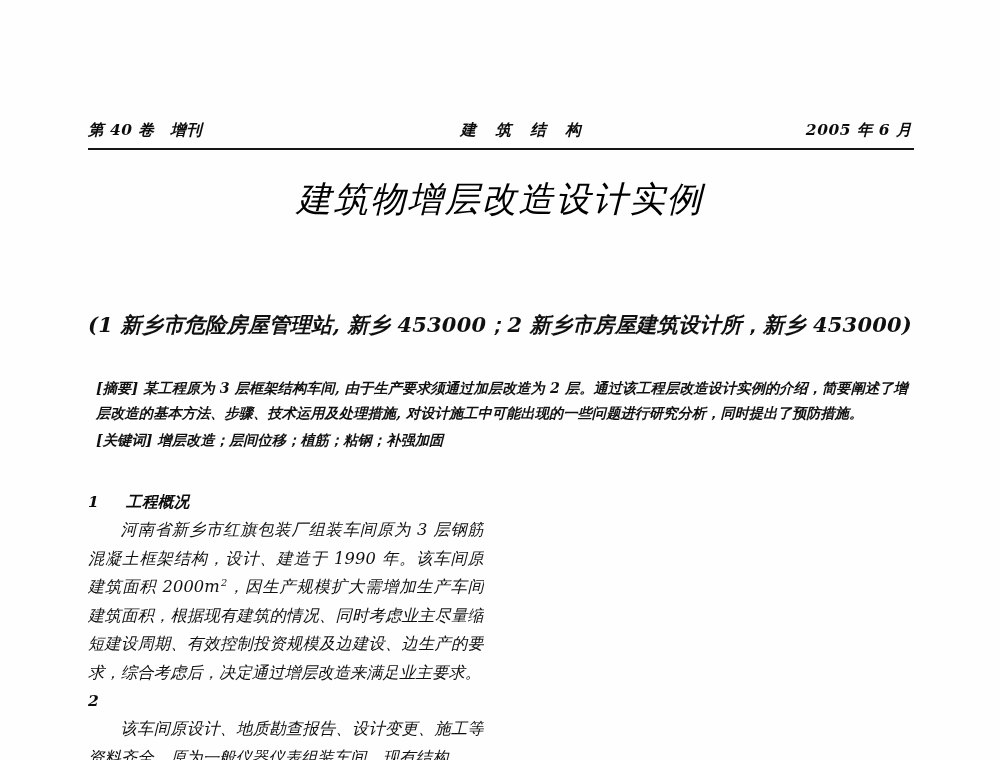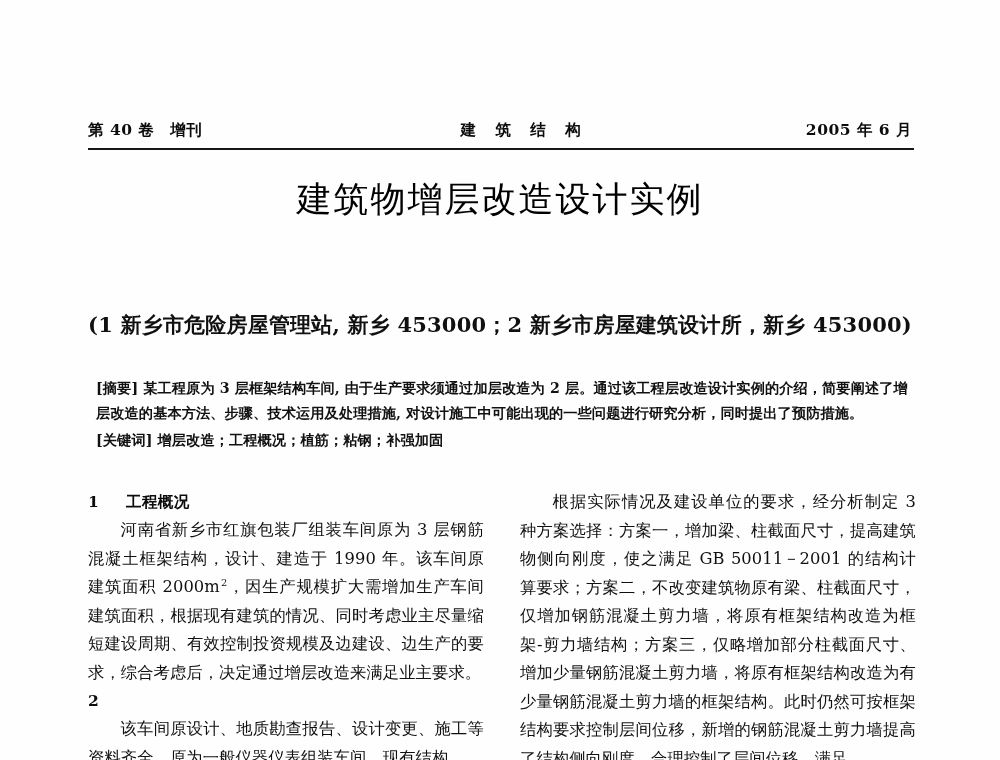--- a/index.html
+++ b/index.html
@@ -13,20 +13,21 @@
     overflow: hidden;
     font-family: "DejaVu Serif", "Liberation Serif", serif;
     color: #111111;
   }
   .page {
     position: relative;
     width: 1000px;
     height: 760px;
     background: #fefefe;
     box-sizing: border-box;
+    font-style: italic;
   }
 
   
   .running-head {
     position: absolute;
     left: 88px;
     top: 120px;
     width: 824px;
     display: flex;
     align-items: baseline;
@@ -167,36 +168,33 @@
 
   <div class="head-rule"></div>
 
   <div class="title">建筑物增层改造设计实例</div>
 
 
   <div class="affiliation">(1 新乡市危险房屋管理站, 新乡 453000；2 新乡市房屋建筑设计所，新乡 453000)</div>
 
   <div class="abstract-block">
     <p><span class="tag">[摘要]</span><span> 某工程原为 3 层框架结构车间, 由于生产要求须通过加层改造为 2 层。通过该工程层改造设计实例的介绍，简要阐述了增层改造的基本方法、步骤、技术运用及处理措施, 对设计施工中可能出现的一些问题进行研究分析，同时提出了预防措施。</span></p>
-    <p class="kw"><span class="tag">[关键词]</span><span> 增层改造；工程概况；植筋；粘钢；补强加固</span></p>
+    <p class="kw"><span class="tag">[关键词]</span><span> 增层改造；层间位移；植筋；粘钢；补强加固</span></p>
   </div>
 
   <div class="columns">
 
     <div class="col">
       <div class="sec-head">
         <span class="sec-num">1</span>
         <span>工程概况</span>
       </div>
       <p class="body-par indent"><span>河南省新乡市红旗包装厂组装车间原为 3 层钢筋混凝土框架结构，设计、建造于 1990 年。该车间原建筑面积 2000m</span><sup>2</sup><span>，因生产规模扩大需增加生产车间建筑面积，根据现有建筑的情况、同时考虑业主尽量缩短建设周期、有效控制投资规模及边建设、边生产的要求，综合考虑后，决定通过增层改造来满足业主要求。</span></p>
       <div class="sec-head">
         <span class="sec-num">2</span>
       </div>
       <p class="body-par indent">该车间原设计、地质勘查报告、设计变更、施工等资料齐全，原为一般仪器仪表组装车间，现有结构</p>
     </div>
 
-    <div class="col">
-      <p class="body-par indent">根据实际情况及建设单位的要求，经分析制定 3 种方案选择：方案一，增加梁、柱截面尺寸，提高建筑物侧向刚度，使之满足 GB 50011－2001 的结构计算要求；方案二，不改变建筑物原有梁、柱截面尺寸，仅增加钢筋混凝土剪力墙，将原有框架结构改造为框架-剪力墙结构；方案三，仅略增加部分柱截面尺寸、增加少量钢筋混凝土剪力墙，将原有框架结构改造为有少量钢筋混凝土剪力墙的框架结构。此时仍然可按框架结构要求控制层间位移，新增的钢筋混凝土剪力墙提高了结构侧向刚度，合理控制了层间位移，满足</p>
-    </div>
 
   </div>
 
 </div>
 
 </body></html>

